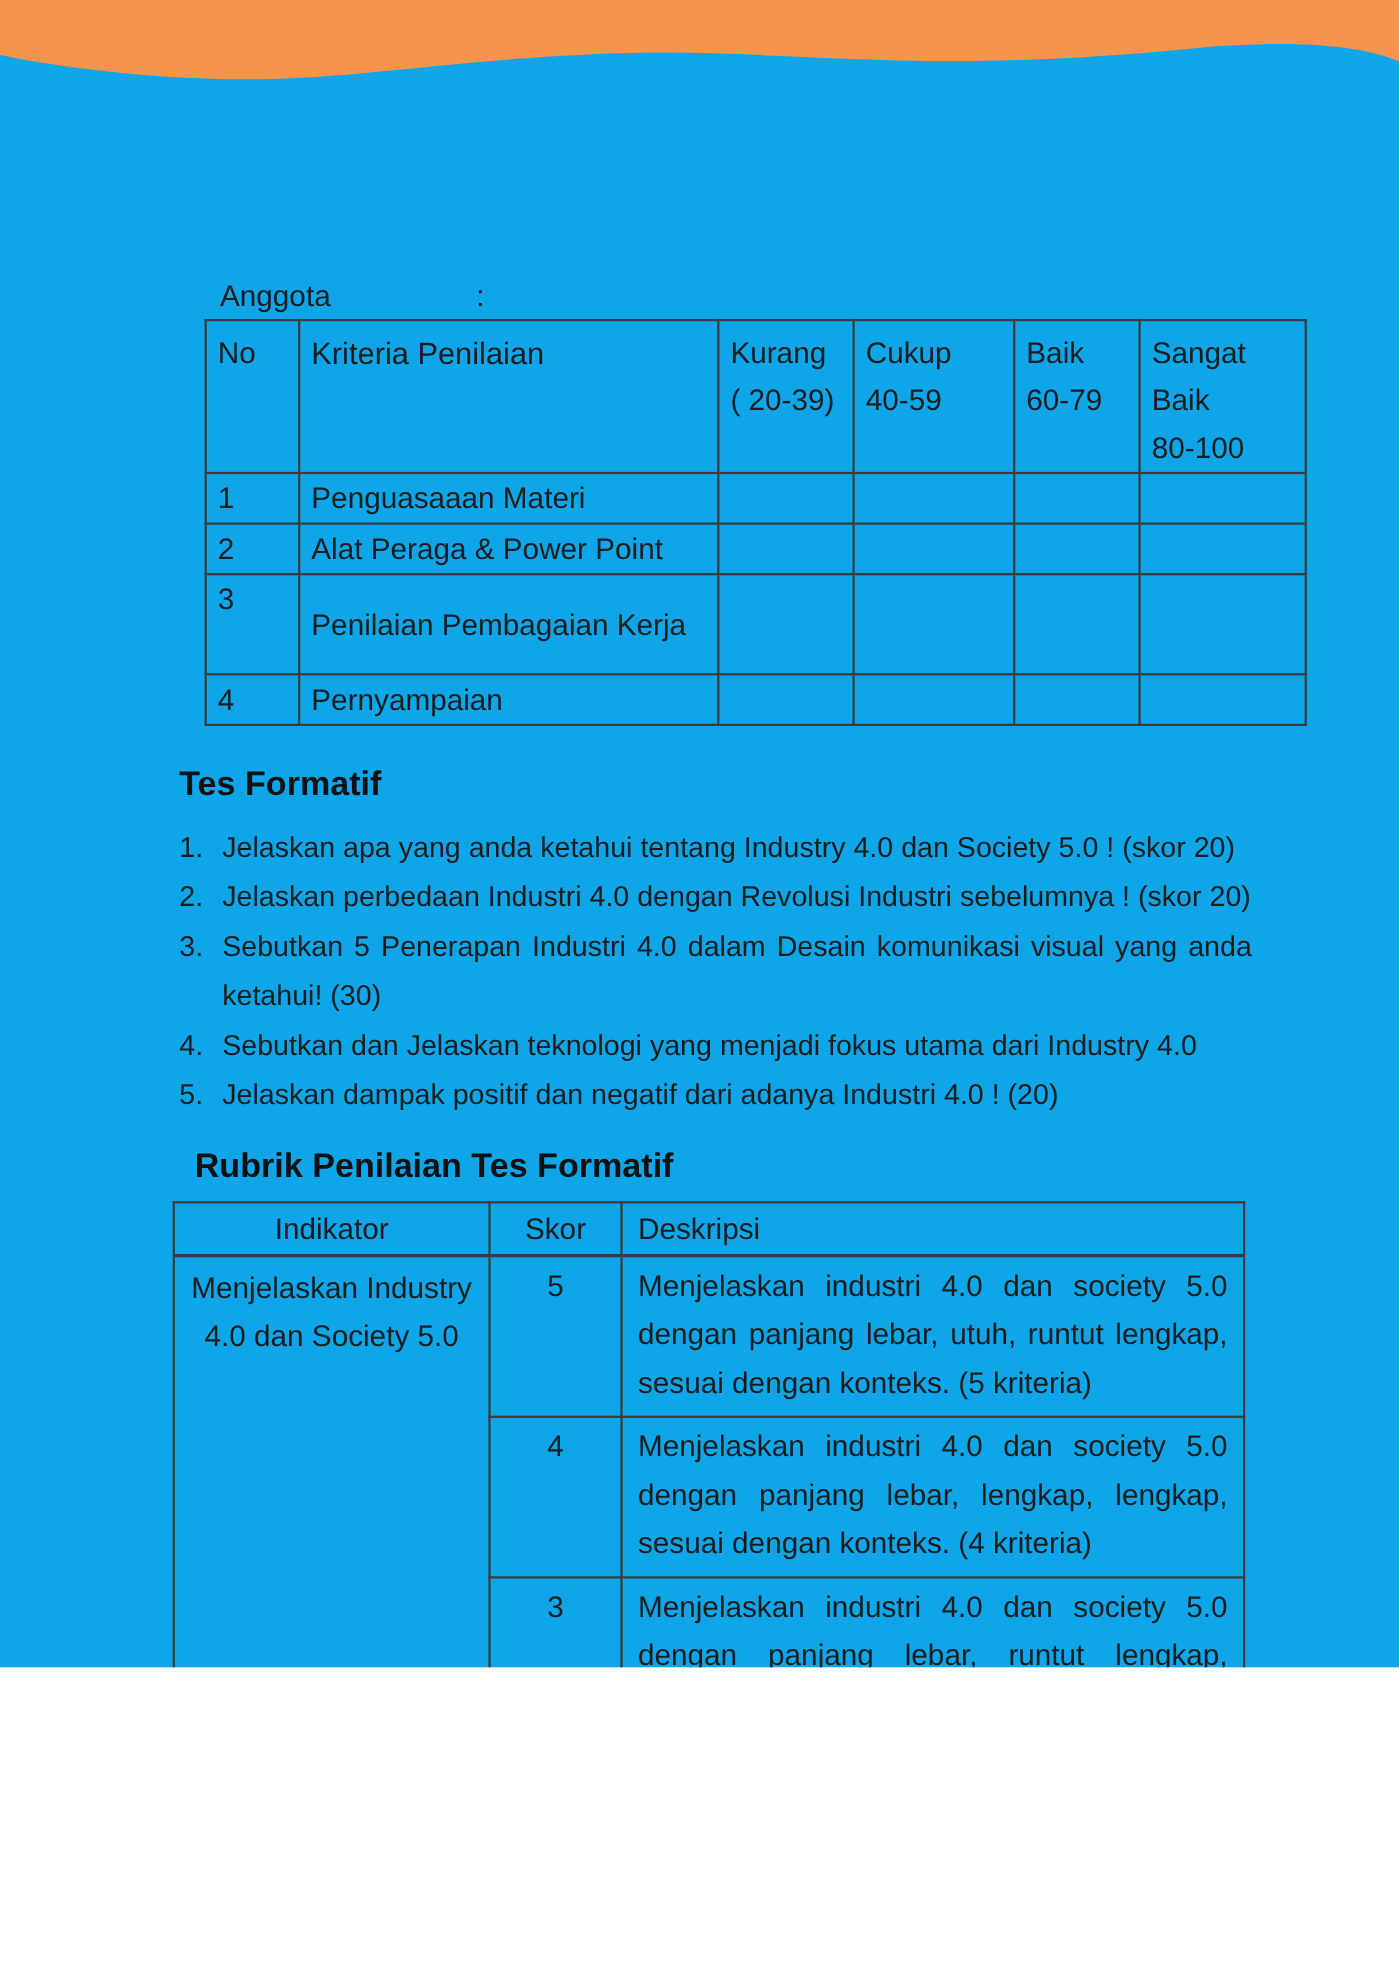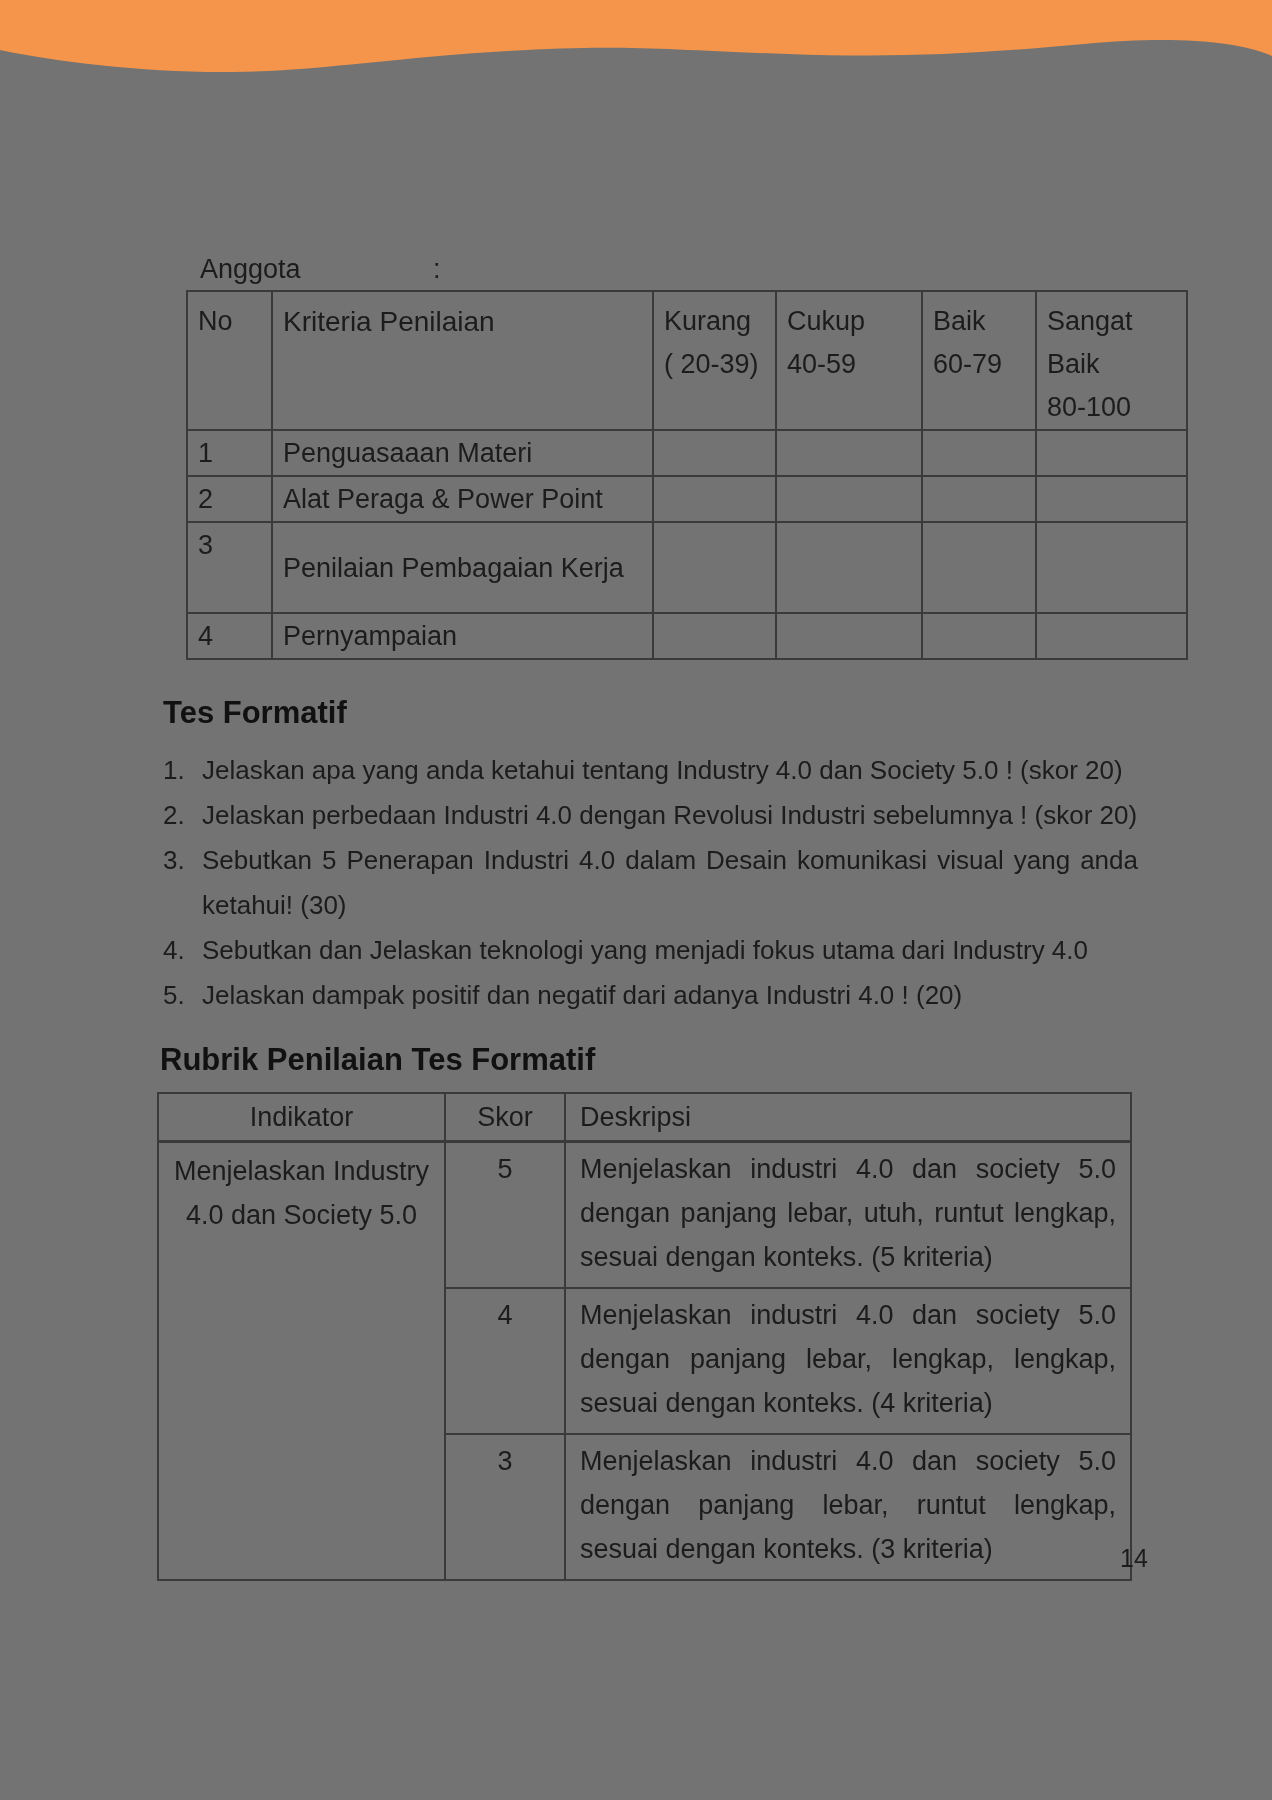--- a/index.html
+++ b/index.html
@@ -1,17 +1,17 @@
 <!DOCTYPE html>
 <html><head>
 <meta charset="utf-8">
 <style>
   html,body { margin:0; padding:0; background:#ffffff; }
   .page {
-    position:relative; width:1272px; height:1800px; background:#737373;
+    position:relative; width:1272px; height:1516px; background:#0ea5e9;
     font-family:"Liberation Sans","DejaVu Sans",sans-serif; color:#1c1c1c;
     overflow:hidden;
   }
   .wave { position:absolute; top:0; left:0; width:1272px; height:90px; display:block; }
 
   .anggota-line { position:absolute; top:252px; left:200px; font-size:27px; line-height:34px; }
   .anggota-label { display:inline-block; width:233px; }
 
   table { border-collapse:collapse; table-layout:fixed; }
   td { border:2px solid #3a3a3a; overflow:hidden; }
@@ -25,21 +25,21 @@
   .kcell.narrow { width:345px; }
 
   
   .tes-title { position:absolute; top:695px; left:163px; font-size:31px; font-weight:700; color:#111; }
   .tes-list { position:absolute; top:748px; left:163px; width:975px; font-size:26px; }
   .tes-item { display:flex; line-height:45px; }
   .tes-item .num { width:39px; flex:0 0 39px; }
   .tes-item .txt { flex:1; text-align:justify; }
 
   
-  .rubrik-title { position:absolute; top:1042px; left:160px; font-size:31px; font-weight:700; color:#111; }
+  .rubrik-title { position:absolute; top:1042px; left:177px; font-size:31px; font-weight:700; color:#111; }
   .rubrik-table { position:absolute; top:1092px; left:157px; width:973px; font-size:27px; }
   .rubrik-table td { line-height:44px; vertical-align:top;margin-left:34px; }
   .rubrik-table thead td { border-bottom:3px solid #3a3a3a; vertical-align:middle; }
   .rubrik-table .c-center { text-align:center; }
   .rubrik-table .hdr-desk { padding-left:14px; }
   .rubrik-table .cell-indikator { text-align:center; padding:6px 8px; }
   .rubrik-table .cell-skor { text-align:center; padding-top:4px; }
   .rubrik-table .cell-desk { text-align:justify; padding:4px 14px 8px 14px; }
 
   .page-number { position:absolute; top:1544px; left:1108px; width:52px; text-align:center; font-size:25px; }

